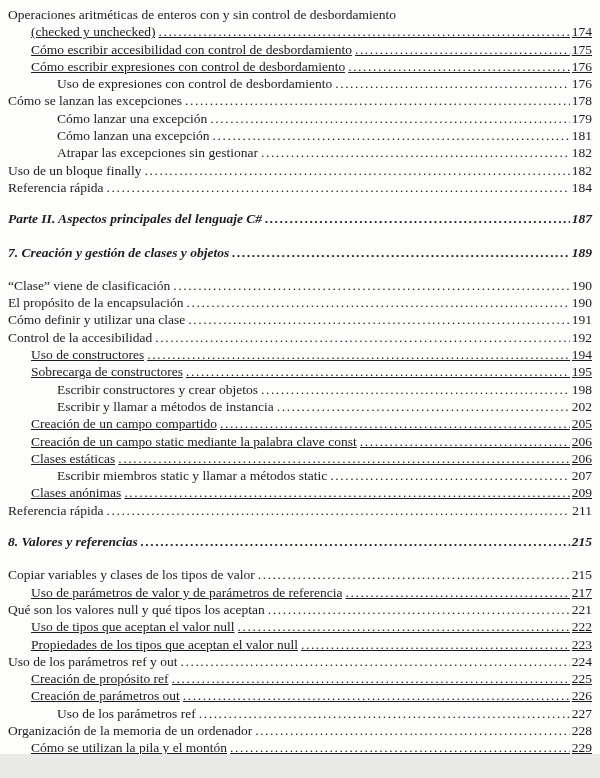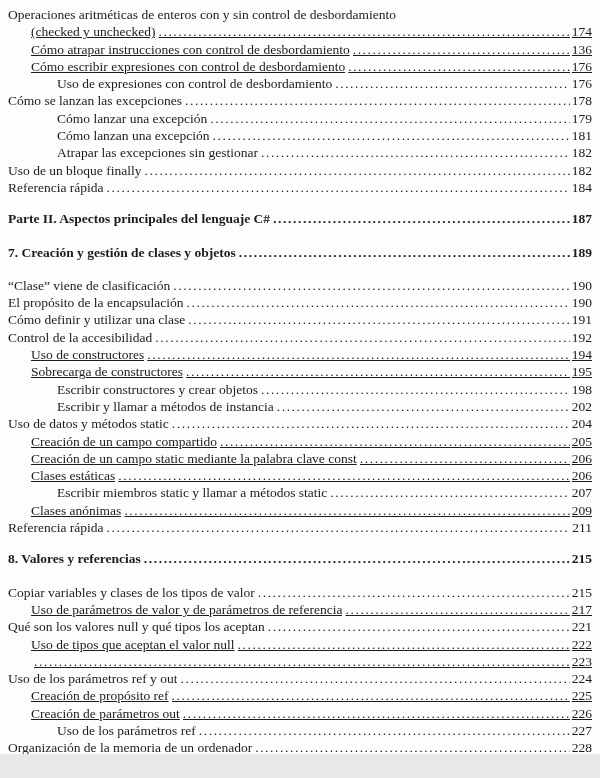--- a/index.html
+++ b/index.html
@@ -24,20 +24,21 @@
     line-height: 17.3px;
     white-space: nowrap;
   }
   .toc-row.level-0 { padding-left: 0; }
   .toc-row.level-1 { padding-left: 23px; text-decoration: underline; }
   .toc-row.level-2 { padding-left: 49px; }
   .toc-heading {
     font-weight: bold;
     margin-top: 14px;
     margin-bottom: 16px;
+    font-style: italic;
   }
   .toc-label {
     flex: 0 0 auto;
     overflow: hidden;
     text-overflow: clip;
   }
   .toc-dots {
     flex: 1 1 auto;
     overflow: hidden;
     white-space: nowrap;
@@ -61,23 +62,23 @@
       <div class="toc-row level-0">
     <span class="toc-label">Operaciones aritméticas de enteros con y sin control de desbordamiento</span>
 
   </div>
       <div class="toc-row level-1">
     <span class="toc-label">(checked y unchecked)</span>
     <span class="toc-dots"></span>
     <span class="toc-page">174</span>
   </div>
       <div class="toc-row level-1">
-    <span class="toc-label">Cómo atrapar instrucciones con control de desbordamiento</span>
-    <span class="toc-dots"></span>
-    <span class="toc-page">136</span>
+    <span class="toc-label">Cómo escribir accesibilidad con control de desbordamiento</span>
+    <span class="toc-dots"></span>
+    <span class="toc-page">175</span>
   </div>
       <div class="toc-row level-1">
     <span class="toc-label">Cómo escribir expresiones con control de desbordamiento</span>
     <span class="toc-dots"></span>
     <span class="toc-page">176</span>
   </div>
       <div class="toc-row level-2">
     <span class="toc-label">Uso de expresiones con control de desbordamiento</span>
     <span class="toc-dots"></span>
     <span class="toc-page">176</span>
@@ -155,25 +156,20 @@
       <div class="toc-row level-2">
     <span class="toc-label">Escribir constructores y crear objetos</span>
     <span class="toc-dots"></span>
     <span class="toc-page">198</span>
   </div>
       <div class="toc-row level-2">
     <span class="toc-label">Escribir y llamar a métodos de instancia</span>
     <span class="toc-dots"></span>
     <span class="toc-page">202</span>
   </div>
-      <div class="toc-row level-0">
-    <span class="toc-label">Uso de datos y métodos static</span>
-    <span class="toc-dots"></span>
-    <span class="toc-page">204</span>
-  </div>
       <div class="toc-row level-1">
     <span class="toc-label">Creación de un campo compartido</span>
     <span class="toc-dots"></span>
     <span class="toc-page">205</span>
   </div>
       <div class="toc-row level-1">
     <span class="toc-label">Creación de un campo static mediante la palabra clave const</span>
     <span class="toc-dots"></span>
     <span class="toc-page">206</span>
   </div>
@@ -216,20 +212,21 @@
     <span class="toc-label">Qué son los valores null y qué tipos los aceptan</span>
     <span class="toc-dots"></span>
     <span class="toc-page">221</span>
   </div>
       <div class="toc-row level-1">
     <span class="toc-label">Uso de tipos que aceptan el valor null</span>
     <span class="toc-dots"></span>
     <span class="toc-page">222</span>
   </div>
       <div class="toc-row level-1">
+    <span class="toc-label">Propiedades de los tipos que aceptan el valor null</span>
     <span class="toc-dots"></span>
     <span class="toc-page">223</span>
   </div>
       <div class="toc-row level-0">
     <span class="toc-label">Uso de los parámetros ref y out</span>
     <span class="toc-dots"></span>
     <span class="toc-page">224</span>
   </div>
       <div class="toc-row level-1">
     <span class="toc-label">Creación de propósito ref</span>

